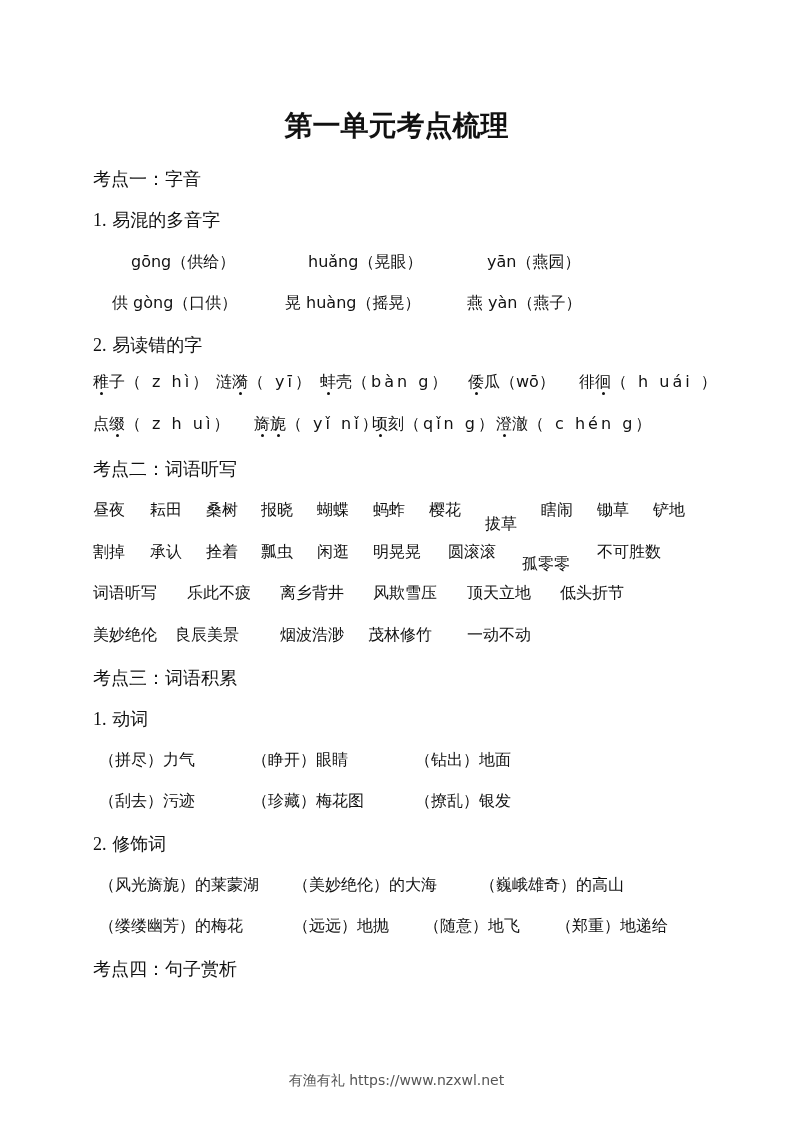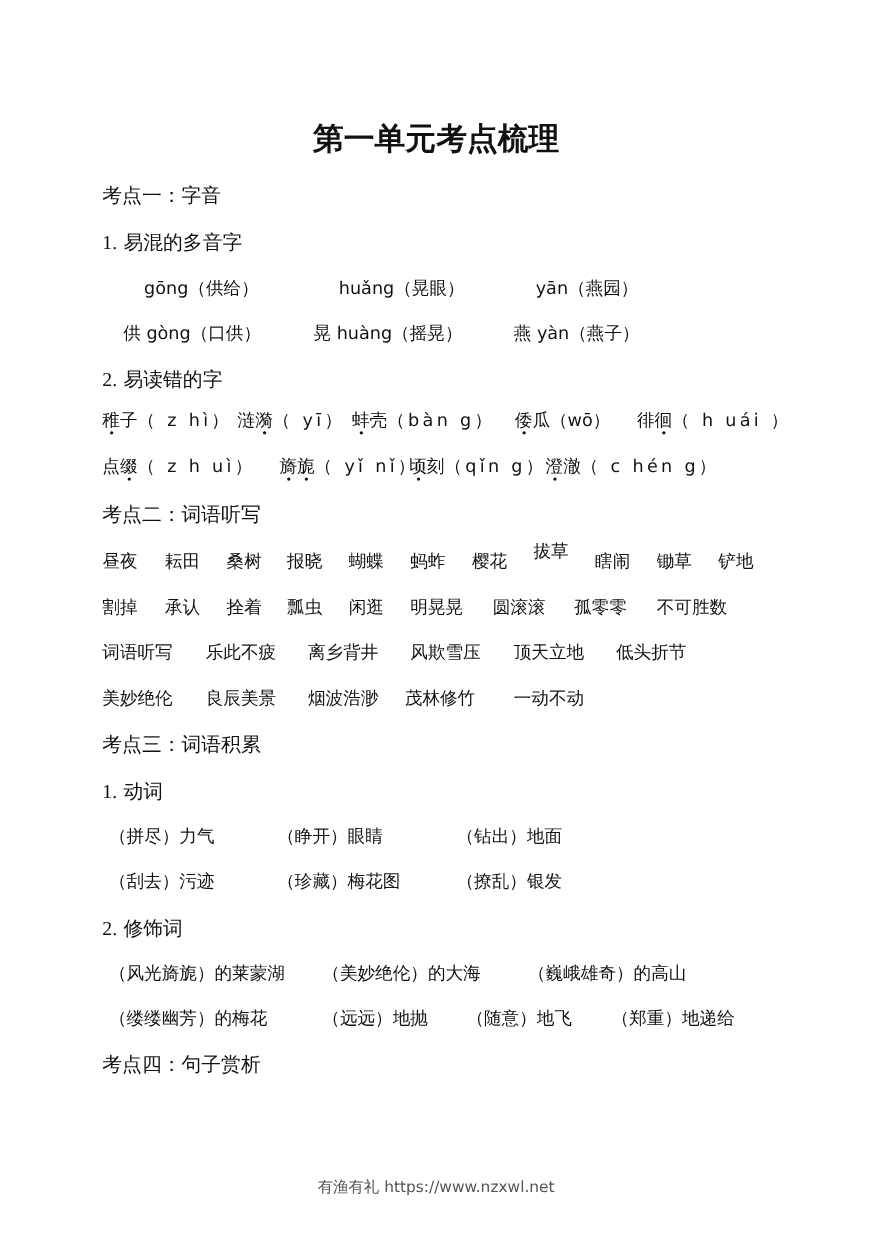--- a/index.html
+++ b/index.html
@@ -48,44 +48,44 @@
 
 <div class="line h2" style="top:460px">考点二：词语听写</div>
 
 <div class="item" style="left:93px; top:502px">昼夜</div>
 <div class="item" style="left:150px; top:502px">耘田</div>
 <div class="item" style="left:206px; top:502px">桑树</div>
 <div class="item" style="left:261px; top:502px">报晓</div>
 <div class="item" style="left:317px; top:502px">蝴蝶</div>
 <div class="item" style="left:373px; top:502px">蚂蚱</div>
 <div class="item" style="left:429px; top:502px">樱花</div>
-<div class="item" style="left:485px; top:493px">拔草</div>
+<div class="item" style="left:485px; top:516px">拔草</div>
 <div class="item" style="left:541px; top:502px">瞎闹</div>
 <div class="item" style="left:597px; top:502px">锄草</div>
 <div class="item" style="left:653px; top:502px">铲地</div>
 
 <div class="item" style="left:93px; top:544px">割掉</div>
 <div class="item" style="left:150px; top:544px">承认</div>
 <div class="item" style="left:206px; top:544px">拴着</div>
 <div class="item" style="left:261px; top:544px">瓢虫</div>
 <div class="item" style="left:317px; top:544px">闲逛</div>
 <div class="item" style="left:373px; top:544px">明晃晃</div>
 <div class="item" style="left:448px; top:544px">圆滚滚</div>
-<div class="item" style="left:522px; top:544px">孤零零</div>
+<div class="item" style="left:522px; top:556px">孤零零</div>
 <div class="item" style="left:597px; top:544px">不可胜数</div>
 
 <div class="item" style="left:93px; top:585px">词语听写</div>
 <div class="item" style="left:187px; top:585px">乐此不疲</div>
 <div class="item" style="left:280px; top:585px">离乡背井</div>
 <div class="item" style="left:373px; top:585px">风欺雪压</div>
 <div class="item" style="left:467px; top:585px">顶天立地</div>
 <div class="item" style="left:560px; top:585px">低头折节</div>
 
 <div class="item" style="left:93px; top:627px">美妙绝伦</div>
-<div class="item" style="left:187px; top:627px">良辰美景</div>
+<div class="item" style="left:175px; top:627px">良辰美景</div>
 <div class="item" style="left:280px; top:627px">烟波浩渺</div>
 <div class="item" style="left:368px; top:627px">茂林修竹</div>
 <div class="item" style="left:467px; top:627px">一动不动</div>
 
 <div class="line h2" style="top:669px">考点三：词语积累</div>
 <div class="line sub" style="top:710px"><span class="num">1.</span> <span>动词</span></div>
 
 <div class="item" style="left:99px; top:752px">（拼尽）力气</div>
 <div class="item" style="left:252px; top:752px">（睁开）眼睛</div>
 <div class="item" style="left:415px; top:752px">（钻出）地面</div>

